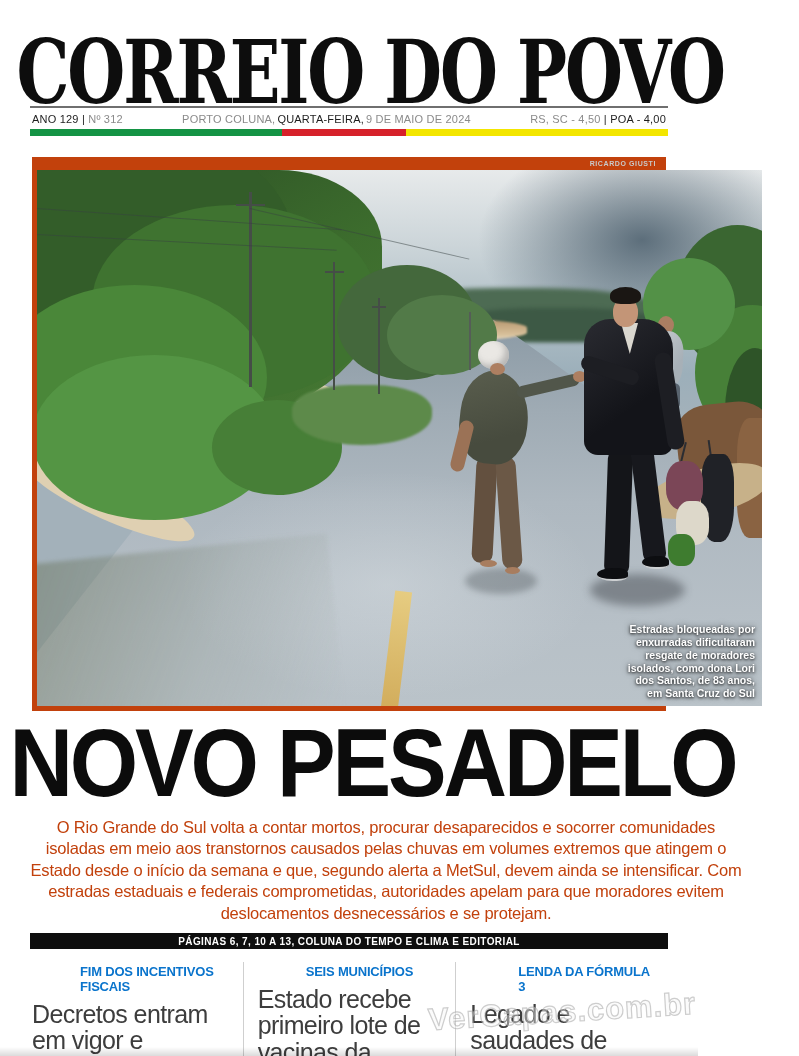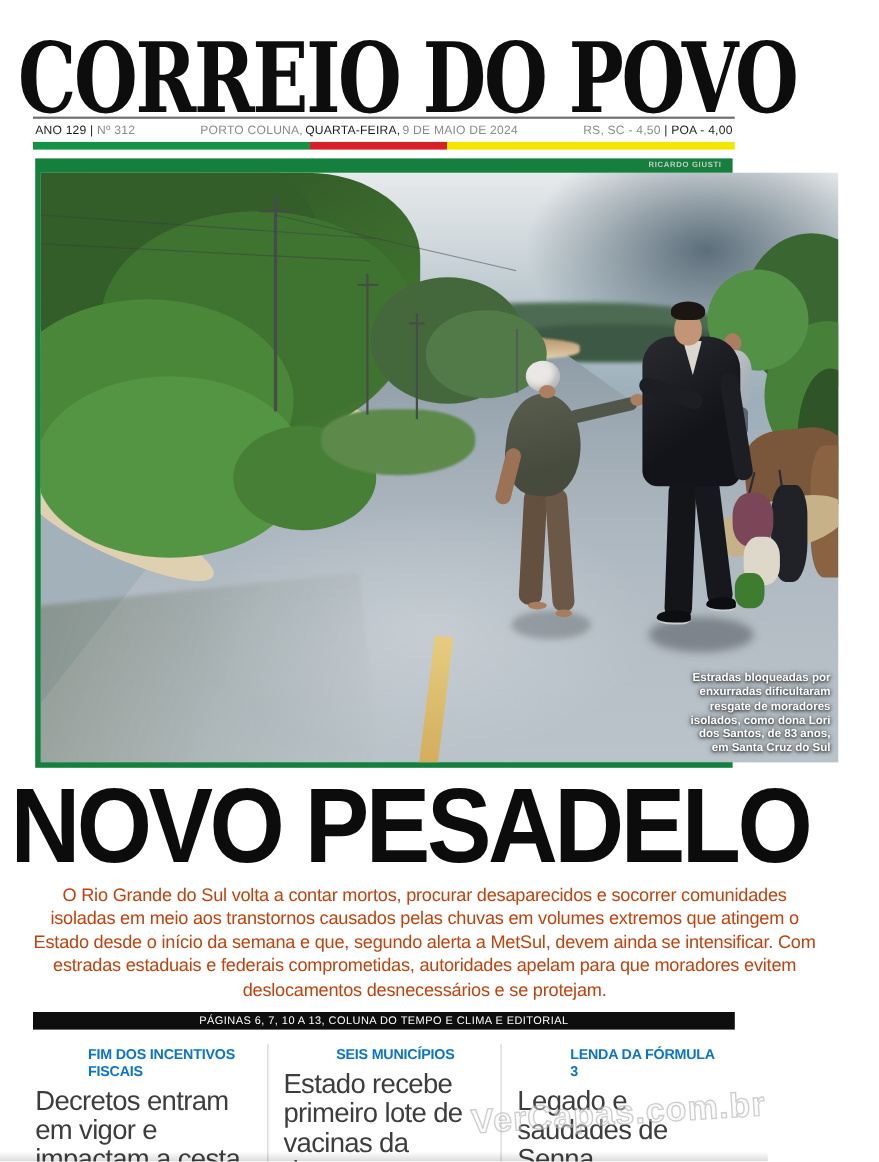--- a/index.html
+++ b/index.html
@@ -28,21 +28,21 @@
   .dateline b { color:#1d1d1d; font-weight:400; }
   .dl-center span { margin:0 2px; }
   .flag-bar {
     height:7px; width:100%;
     background:linear-gradient(to right,
       #149344 0 39.5%, #d6212a 39.5% 59%, #f3e600 59% 100%);
   }
 
   
   .photo-frame {
-    margin:8px 2px 0 2px; background:#15803d; padding:13px 5px 5px 5px;
+    margin:21px 2px 0 2px; background:#c2410c; padding:13px 5px 5px 5px;
     position:relative;
   }
   .photo-credit {
     position:absolute; top:3px; right:10px; font-size:7px; font-weight:600;
     color:#c9c9c9; letter-spacing:.6px;
   }
   .photo { position:relative; width:725px; height:536px; overflow:hidden;
     background:linear-gradient(to bottom, #e7eaeb 0%, #ccd5d9 14%, #adbdc5 28%, #9cafba 38%, #a3b1ba 46%); }
   .ab { position:absolute; }
 
@@ -160,21 +160,21 @@
     white-space:nowrap;
   }
   .deck {
     margin:10px auto 0 auto; width:712px; text-align:center;
     font-size:16.5px; line-height:1.3; color:#c2410c; letter-spacing:-0.2px;
   }
   .pages-bar {
     margin-top:9px; background:#0e0e0e; height:16px;
     display:flex; align-items:center; justify-content:center;
   }
-  .pages-bar span { color:#fff; font-size:10px; font-weight:400; letter-spacing:.4px;text-align:right; }
+  .pages-bar span { color:#fff; font-size:10px; font-weight:700; letter-spacing:.4px;text-align:right; }
 
   
   .stories { margin-top:13px; display:grid; grid-template-columns:1fr 1fr 1fr; }
   .story { padding:2px 14px 0 14px; }
   .story:first-child { padding-left:2px; }
   .story + .story { border-left:1px solid #cfcfcf; }
   .kicker { font-size:13px; font-weight:700; color:#0a74cc; letter-spacing:-0.2px;padding-left:48px; }
   .story-headline { margin-top:7px; font-size:25px; font-weight:400; color:#3d3d3d;
     line-height:1.05; letter-spacing:-0.6px; }
 

